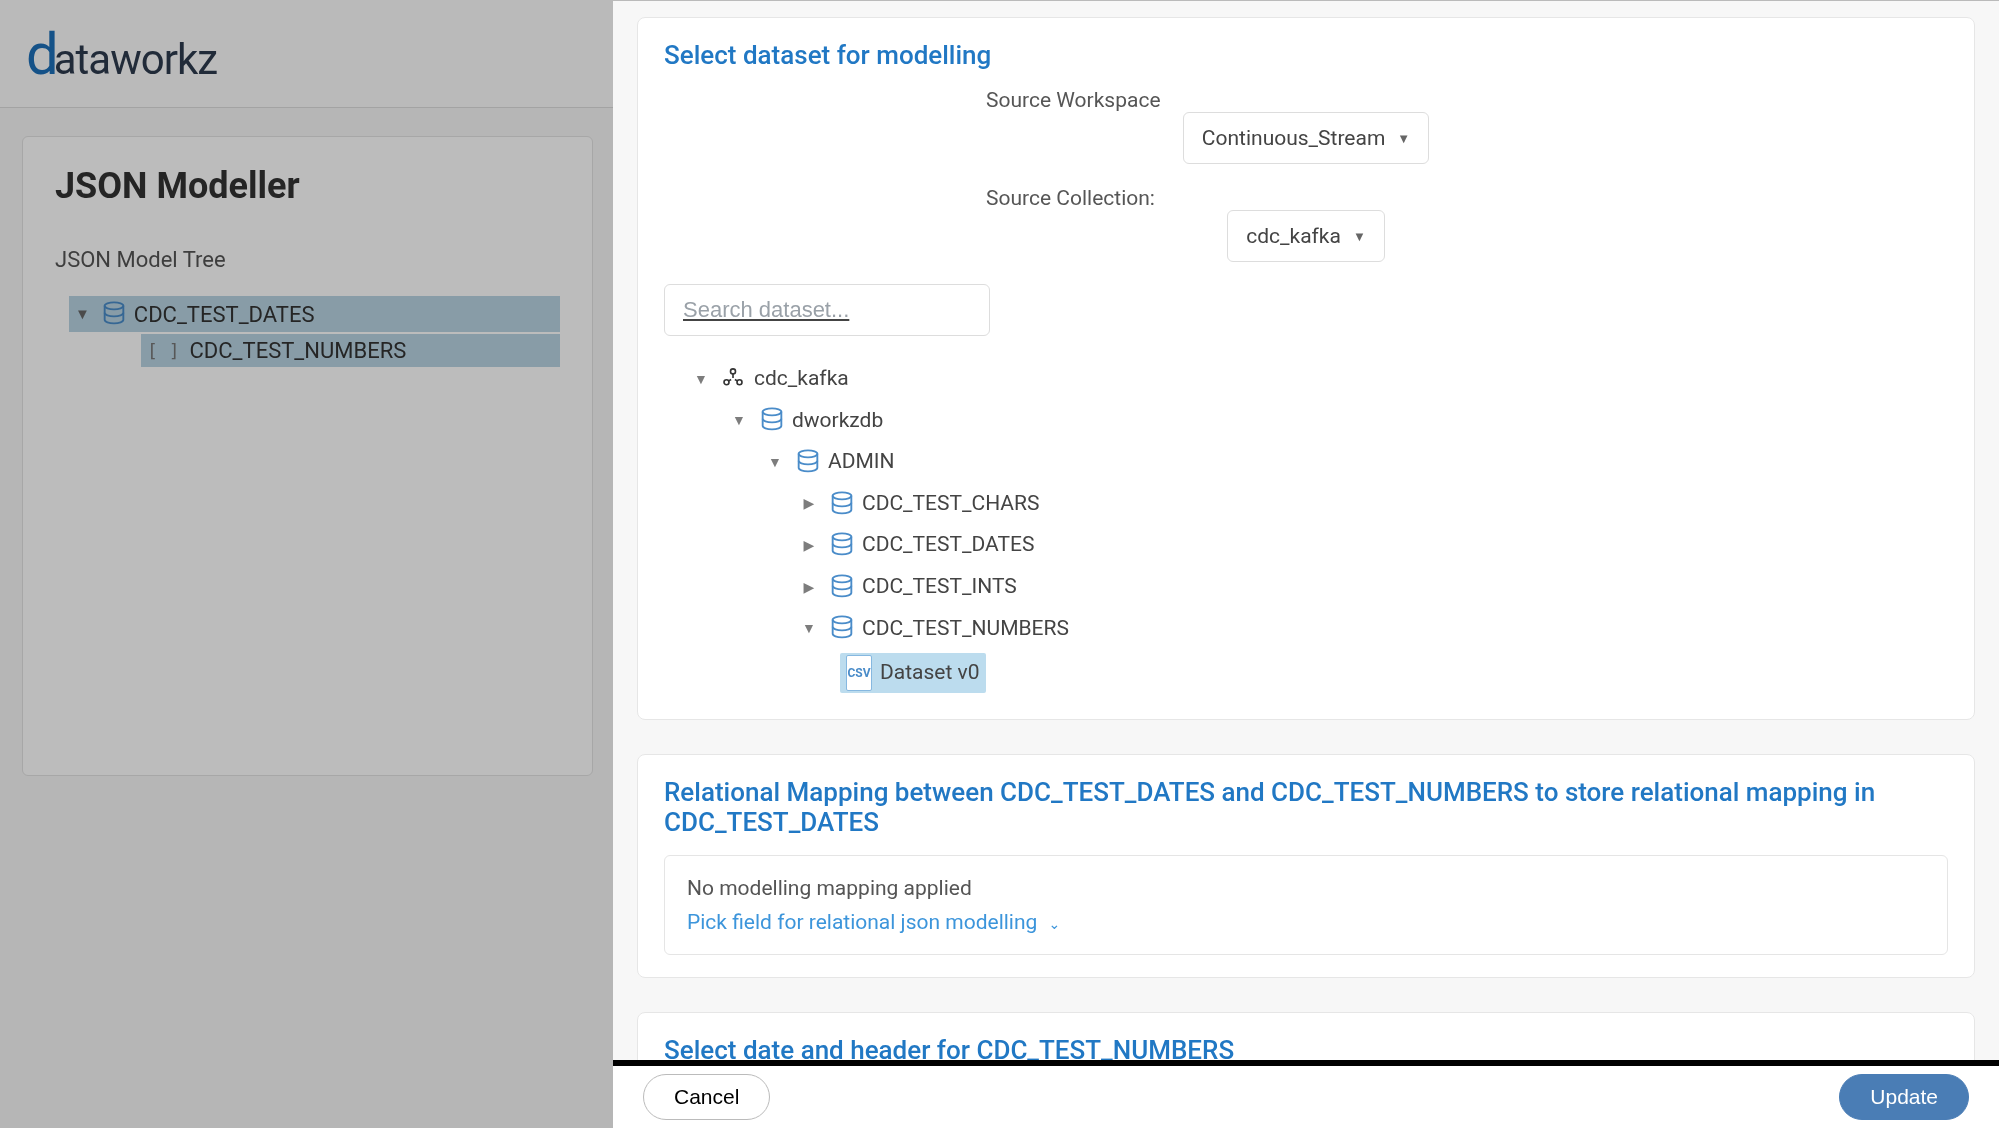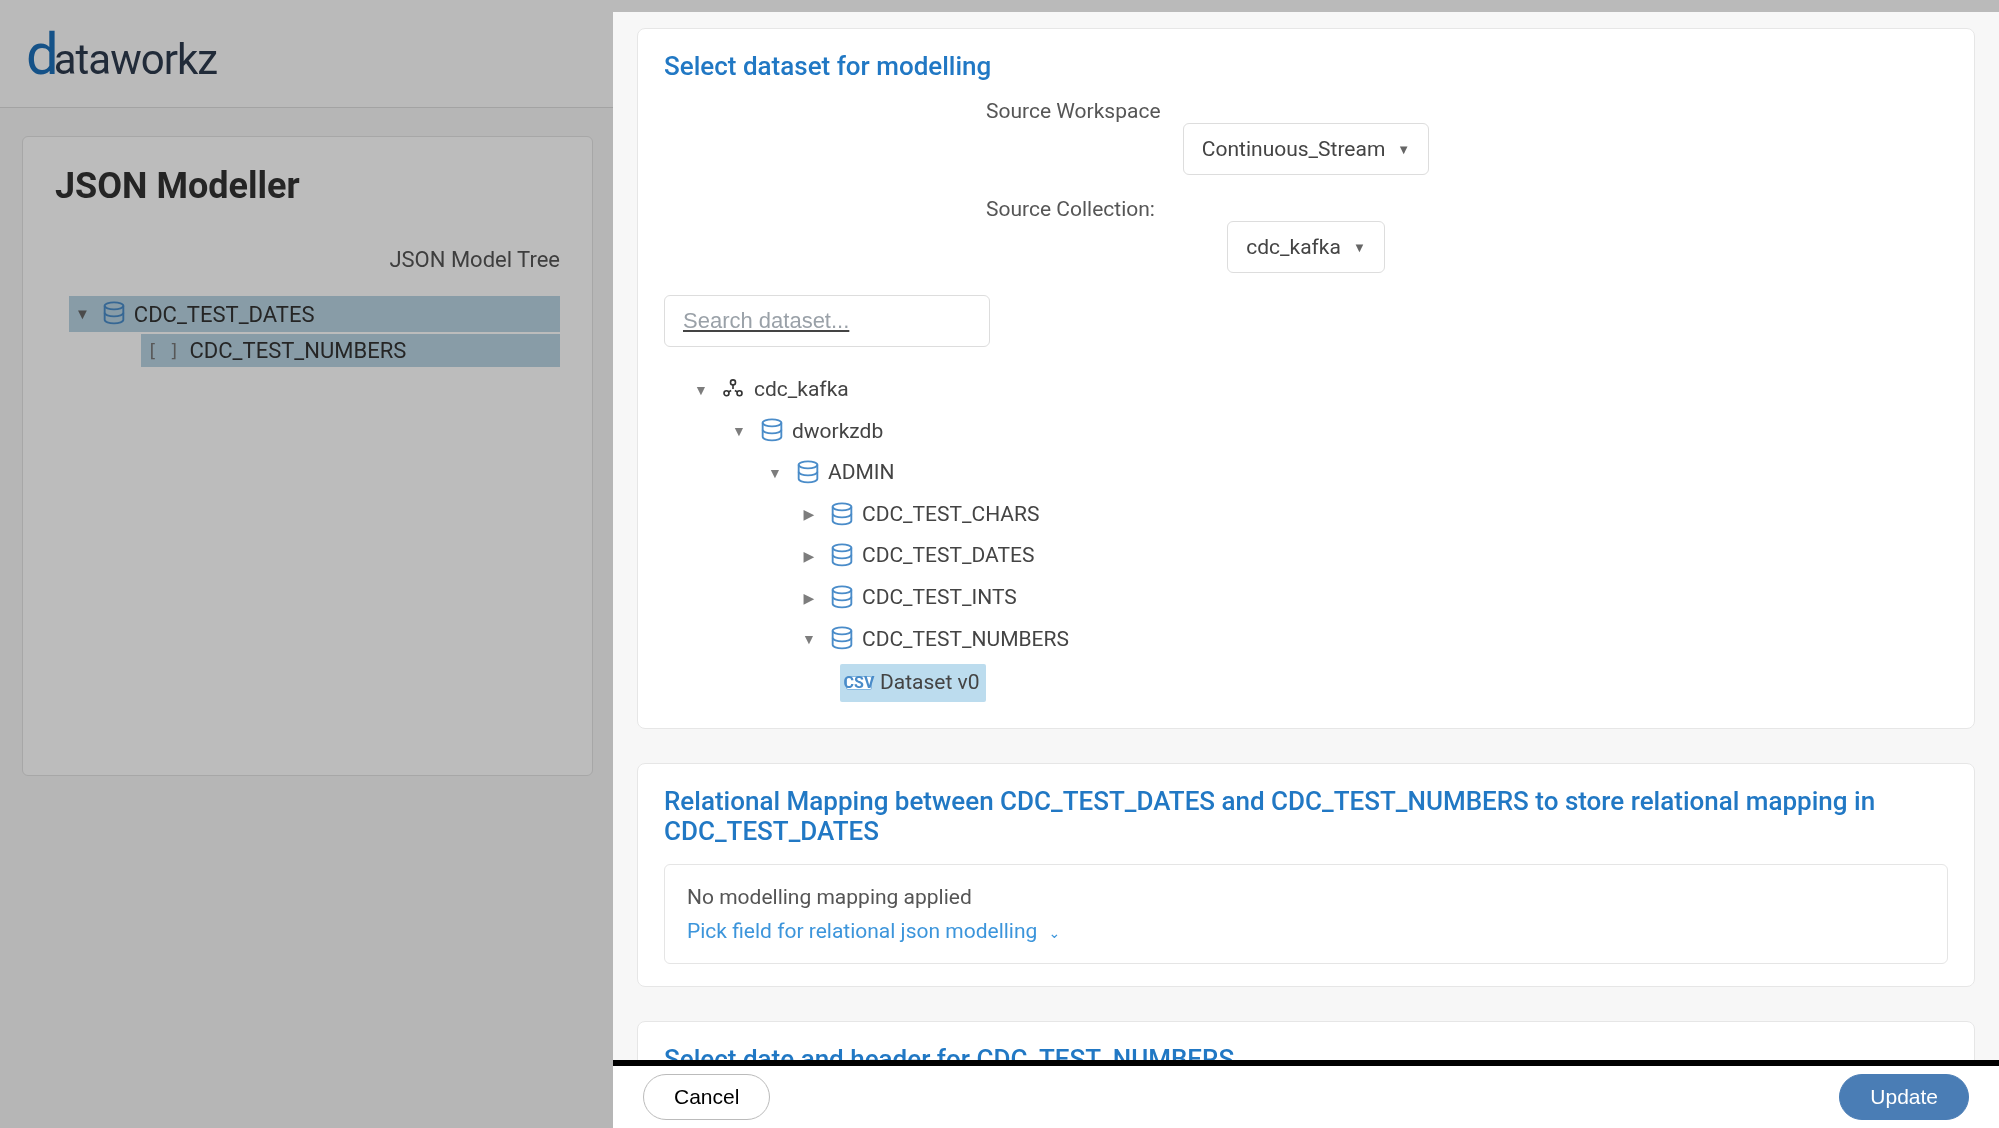--- a/index.html
+++ b/index.html
@@ -5,30 +5,30 @@
   * { box-sizing: border-box; margin: 0; padding: 0; }
   html, body { width: 1999px; height: 1128px; font-family: -apple-system, BlinkMacSystemFont, "Segoe UI", Roboto, Helvetica, Arial, sans-serif; background: #f0f0f0; color: #333; overflow: hidden; }
 
   
   .bg-layer { position: absolute; inset: 0; background: #f7f7f7; filter: brightness(0.9); }
   .bg-topbar { height: 108px; border-bottom: 1px solid #ddd; display: flex; align-items: center; padding: 0 26px; background: #fcfcfc; }
   .logo { font-size: 42px; font-weight: 400; color: #2e3b4e; letter-spacing: -1px; display: flex; align-items: baseline;}
   .logo .d { color: #1d6fb8; font-size: 58px; font-weight: 400; margin-right: -4px;}
   .bg-card { margin: 28px 22px; width: 571px; background: #fff; border: 1px solid #e3e3e3; border-radius: 6px; padding: 28px 32px; height: 640px;}
   .bg-title { font-size: 36px; font-weight: 700; color: #333; margin-bottom: 40px;}
-  .bg-subtitle { font-size: 22px; color: #555; margin-bottom: 24px; text-align: right;}
+  .bg-subtitle { font-size: 22px; color: #555; margin-bottom: 24px;}
   .bg-tree-row { display: flex; align-items: center; font-size: 22px; padding: 4px 6px; margin-bottom: 2px;}
   .bg-tree-row.sel { background: #b8d4e3; }
   .bg-tree-row .tw { color: #666; font-size: 15px; margin-right: 10px;}
   .bg-tree-row.child { margin-left: 72px;}
   .bg-br-icon { font-family: monospace; color: #777; margin-right: 10px; font-size: 18px;}
 
   
   .modal-overlay { position: absolute; inset: 0; background: rgba(0,0,0,0.18);}
-  .modal { position: absolute; top: 12px; right: 0; bottom: 0; width: 1386px; background: #f7f7f7; display: flex; flex-direction: column;}
+  .modal { position: absolute; top: 1px; right: 0; bottom: 0; width: 1386px; background: #f7f7f7; display: flex; flex-direction: column;}
   .modal-body { flex: 1; overflow-y: auto; padding: 16px 24px 0 24px;}
   .modal-footer { border-top: 6px solid #000000; background: #fff; padding: 8px 30px; display: flex; justify-content: space-between; align-items: center;}
 
   .card { background: #fff; border: 1px solid #e6e6e6; border-radius: 8px; padding: 22px 26px; margin-bottom: 34px;}
   .card-title { color: #2178c4; font-size: 26px; font-weight: 500; margin-bottom: 18px;}
   .form-row { display: flex; align-items: center; margin-bottom: 22px; flex-direction: column;}
   .form-label { width: 640px; font-size: 21px; color: #565656;}
   .form-field { flex: 1; }
   .select-box { width: 100%; height: 52px; border: 1px solid #ddd; border-radius: 6px; display: flex; align-items: center; padding: 0 18px; font-size: 21px; color: #444; cursor: pointer; background:#fff;}
   .select-box .caret { margin-left: 12px; color: #666; font-size: 13px;}
@@ -41,21 +41,21 @@
   .twisty { width: 18px; text-align: center; color: #7d7d7d; font-size: 14px; cursor: pointer; margin-right: 10px;}
   .tree-label { color: #444;}
   .indent-1 { padding-left: 28px;}
   .indent-2 { padding-left: 66px;}
   .indent-3 { padding-left: 102px;}
   .indent-4 { padding-left: 136px;}
   .indent-5 { padding-left: 176px;}
   .tree-row.selected .leaf-box { background: #bcdcee; padding: 2px 6px; border-radius: 2px;}
   .leaf-box { display:flex; align-items:center;}
 
-  .csv-icon { width: 26px; height: 14px; border: 1px solid #86b8e0; border-radius: 2px; color: #4a8cc9; font-size: 16px; font-weight: 700; display:flex; align-items:center; justify-content:center; margin-right: 8px; background: #fff;}
+  .csv-icon { width: 26px; height: 36px; border: 1px solid #86b8e0; border-radius: 2px; color: #4a8cc9; font-size: 12px; font-weight: 700; display:flex; align-items:center; justify-content:center; margin-right: 8px; background: #fff;}
 
   .mapping-box { border: 1px solid #e5e5e5; border-radius: 6px; padding: 20px 22px; margin-top: 10px;}
   .mapping-text { font-size: 21px; color: #555; margin-bottom: 10px;}
   .mapping-link { font-size: 21px; color: #3c95db; cursor: pointer;}
   .mapping-link .caret { font-size:14px; margin-left: 6px;}
 
   .btn { font-size: 21px; padding: 10px 30px; border-radius: 30px; border: 1px solid #bbb; background: #fff; cursor: pointer;}
   .btn.primary { background: #4a7db5; color: #fff; border-color: #4a7db5;}
 
   

